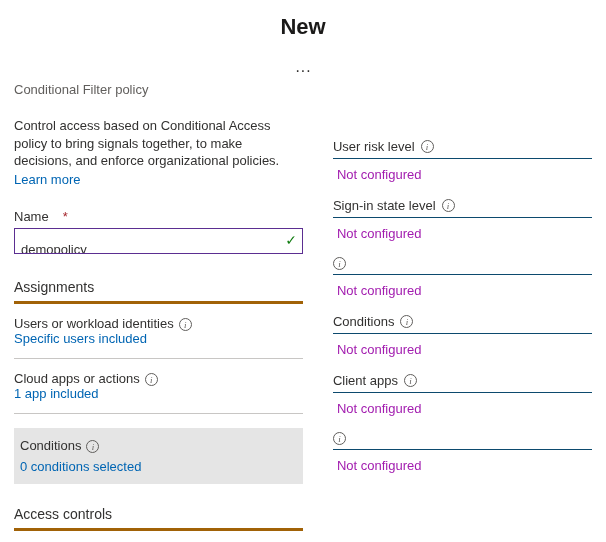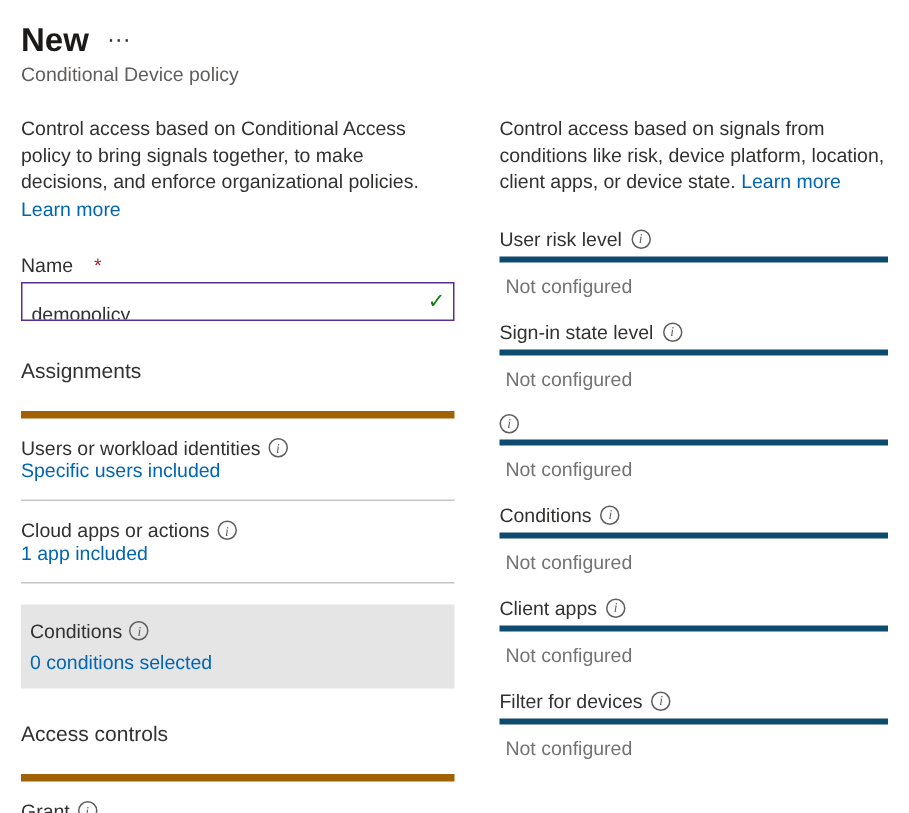--- a/index.html
+++ b/index.html
@@ -4,64 +4,64 @@
 <style>
   * { box-sizing: border-box; margin: 0; padding: 0; }
   body {
     font-family: 'Segoe UI', Arial, sans-serif;
     font-size: 13px;
     color: #323130;
     padding: 14px 14px 0 14px;
     width: 606px;
     background: #fff;
   }
-  .header-row { display:flex; align-items:center; gap:12px; }
+  .header-row { display:flex; align-items:center; gap:22px;flex-direction:column; }
   .page-title { font-size: 22px; font-weight: 600; color:#1b1a19; }
   .ellipsis { font-size:16px; color:#323130; cursor:pointer; }
   .subtitle { font-size: 13px; color:#605e5c; margin-top:2px; }
   .columns { display:flex; gap:30px; margin-top:20px; }
   .col-left { width: 290px; }
   .col-right { width: 260px; }
   .descr { font-size:13px; line-height:1.35; color:#323130; }
   .link { color:#0065b3; cursor:pointer; }
   .link-block { color:#0065b3; cursor:pointer; display:inline-block; }
   .field-label { font-size:13px; margin-top:22px; margin-bottom:4px; display:flex; align-items:center; gap:14px; }
   .req { color:#a4262c; }
   .input-wrap { position:relative; }
   .name-input {
     width:100%; height:26px; border:1px solid #5b2e91; padding:18px 26px 0 6px;
     font-family:inherit; font-size:13px; color:#323130; outline:none;
   }
   .check-icon { position:absolute; right:6px; top:4px; color:#107c10; font-size:14px; pointer-events:none; }
-  .section-title { font-size:14px; font-weight:400; margin-top:22px; padding-bottom:19px; border-bottom:5px solid #a16207; }
+  .section-title { font-size:14px; font-weight:400; margin-top:22px; padding-bottom:6px; border-bottom:3px solid #a16207; }
   .divider-thin { border-bottom:1px solid #c8c6c4; margin-top:12px; }
-  .item-row { display:flex; align-items:center; gap:5px; font-size:13px; margin-top:12px; }
+  .item-row { display:flex; align-items:flex-end; gap:5px; font-size:13px; margin-top:12px; }
   .item-value { color:#0065b3; font-size:13px; margin-top:0; cursor:pointer; display:inline-block; }
   .block-selected { background:#e5e5e5; padding:10px 6px 10px 6px; margin-top:14px; }
   .block-selected .item-row { margin-top:0; }
   .block-selected .item-value { margin-top:6px; }
   .info-icon {
     width:13px; height:13px; border:1px solid #605e5c; border-radius:50%;
     display:inline-flex; align-items:center; justify-content:center;
     font-size:9px; color:#605e5c; cursor:pointer; font-family:Georgia,serif; font-style:italic;
   }
   .r-section { margin-top:14px; }
-  .r-section .r-head { display:flex; align-items:center; gap:6px; font-size:13px; padding-bottom:4px; border-bottom:4px solid #0c4a6e; }
+  .r-section .r-head { display:flex; align-items:center; gap:6px; font-size:13px; padding-bottom:4px; border-bottom:1px solid #0c4a6e; }
   .r-section.first { margin-top:22px; }
-  .r-value { color:#737373; font-size:13px; margin:8px 18px 2px 4px; cursor:pointer; display:inline-block; }
+  .r-value { color:#a21caf; font-size:13px; margin:8px 18px 2px 4px; cursor:pointer; display:inline-block; }
   .spacer-top { margin-top:2px; }
 </style>
 </head>
 <body>
 
 <div class="header-row">
   <div class="page-title">New</div>
   <div class="ellipsis">···</div>
 </div>
-<div class="subtitle">Conditional Device policy</div>
+<div class="subtitle">Conditional Filter policy</div>
 
 <div class="columns">
 
   <div class="col-left">
     <div class="descr">Control access based on Conditional Access policy to bring signals together, to make decisions, and enforce organizational policies.</div>
     <span class="link-block spacer-top">Learn more</span>
 
     <div class="field-label">
       <span>Name</span>
       <span class="req">*</span>
@@ -98,24 +98,20 @@
     <div class="section-title">Access controls</div>
 
     <div class="item-row">
       <span>Grant</span>
       <span class="info-icon">i</span>
     </div>
     <span class="item-value">0 controls selected</span>
   </div>
 
   <div class="col-right">
-    <div class="descr">
-      <span>Control access based on signals from conditions like risk, device platform, location, client apps, or device state.</span>
-      <span class="link">Learn more</span>
-    </div>
 
     <div class="r-section first">
       <div class="r-head">
         <span>User risk level</span>
         <span class="info-icon">i</span>
       </div>
       <span class="r-value">Not configured</span>
     </div>
 
     <div class="r-section">
@@ -144,19 +140,18 @@
     <div class="r-section">
       <div class="r-head">
         <span>Client apps</span>
         <span class="info-icon">i</span>
       </div>
       <span class="r-value">Not configured</span>
     </div>
 
     <div class="r-section">
       <div class="r-head">
-        <span>Filter for devices</span>
         <span class="info-icon">i</span>
       </div>
       <span class="r-value">Not configured</span>
     </div>
   </div>
 </div>
 
 </body></html>

